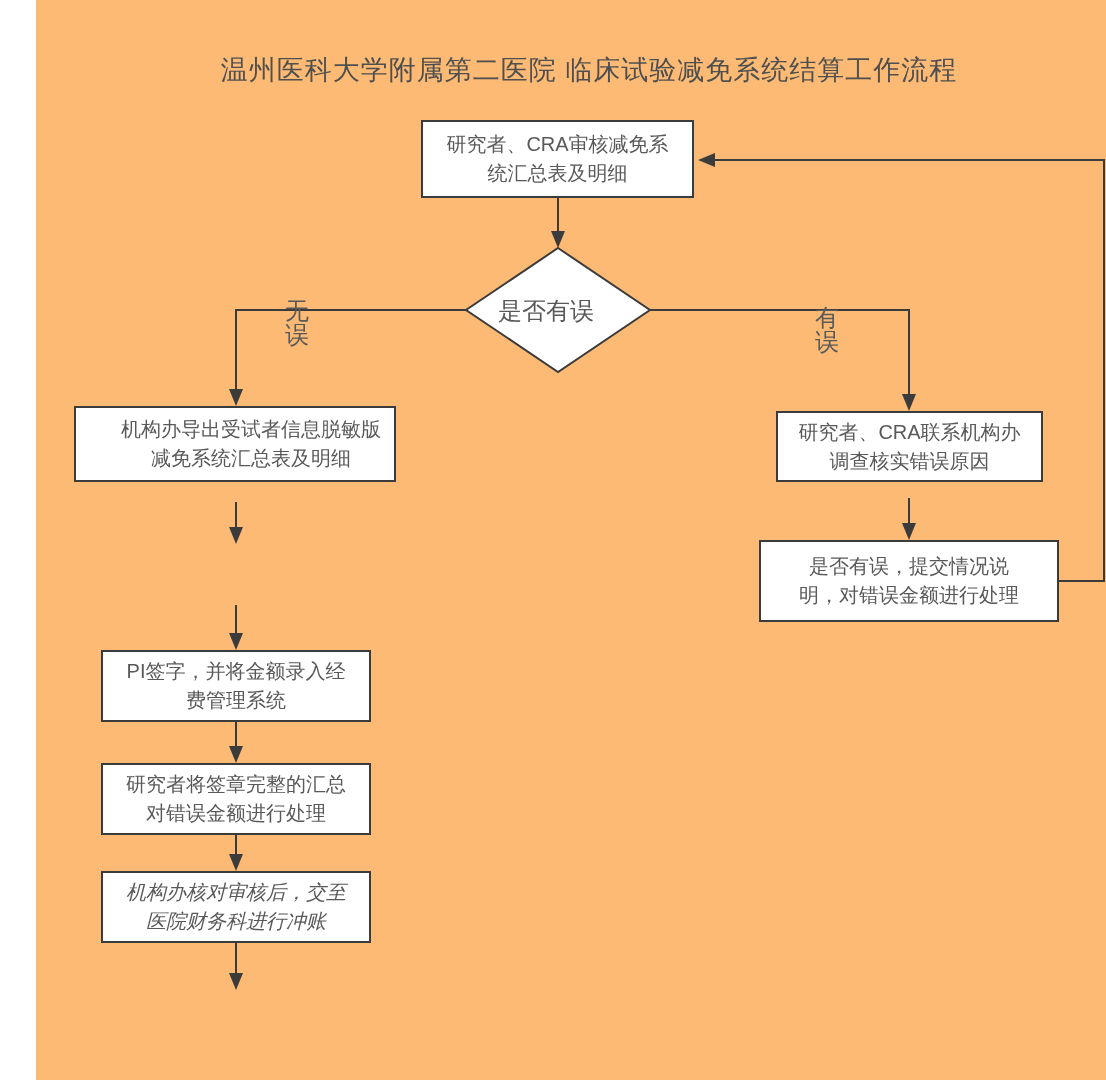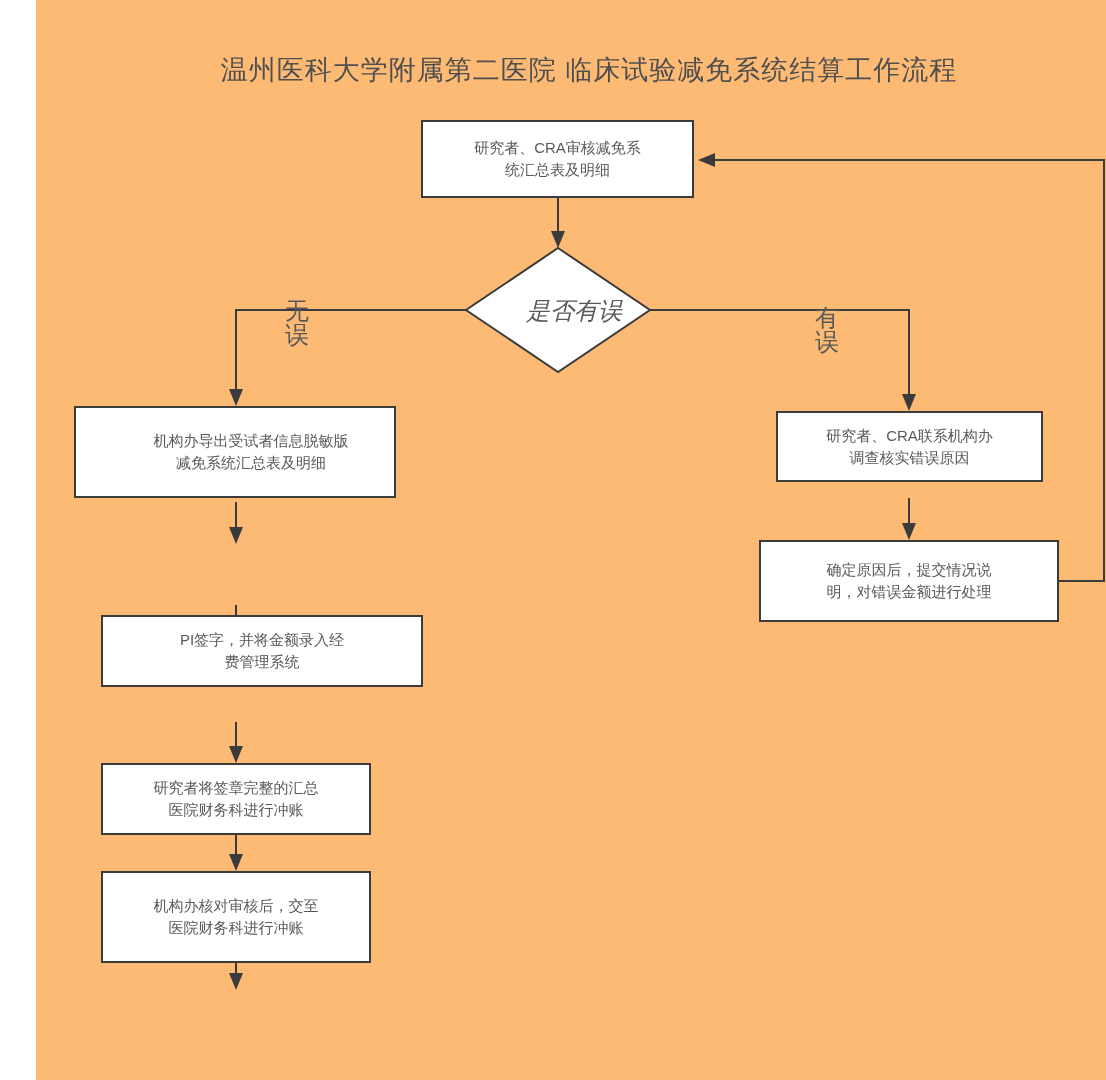--- a/index.html
+++ b/index.html
@@ -31,21 +31,21 @@
     position: absolute;
     left: 0;
     top: 0;
   }
   .node {
     position: absolute;
     box-sizing: border-box;
     border: 2px solid #3b3b3b;
     background: #ffffff;
     color: #595959;
-    font-size: 15px;
+    font-size: 20px;
     line-height: 1.45;
     display: flex;
     align-items: center;
     justify-content: center;
     text-align: center;
     white-space: pre-line;
     padding: 2px 6px;
   }
   .floating-label {
     position: absolute;
@@ -98,39 +98,39 @@
       <polygon points="866,523 880,523 873,540"></polygon>
       <polygon points="679,153 679,167 662,160"></polygon>
     </g>
 
     <polygon points="522,248 614,310 522,372 430,310" fill="#ffffff" stroke="#3b3b3b" stroke-width="2"></polygon>
   </svg>
 
   <div class="node" style="left:385px; top:120px; width:273px; height:78px;">研究者、CRA审核减免系
 统汇总表及明细</div>
 
-  <div class="floating-label" style="left:468px; top:299px; width:140px;font-style:italic;">是否有误</div>
+  <div class="floating-label" style="left:440px; top:299px; width:140px;">是否有误</div>
 
   <div class="floating-label" style="left:238px; top:299px; width:46px;">无误</div>
 
   <div class="floating-label" style="left:768px; top:306px; width:46px;">有误</div>
 
-  <div class="node" style="left:38px; top:406px; width:322px; height:92px;padding-left:38px;">机构办导出受试者信息脱敏版
+  <div class="node" style="left:38px; top:406px; width:322px; height:76px;padding-left:38px;">机构办导出受试者信息脱敏版
 减免系统汇总表及明细</div>
 
 
-  <div class="node" style="left:65px; top:615px; width:322px; height:72px;">PI签字，并将金额录入经
+  <div class="node" style="left:65px; top:650px; width:270px; height:72px;">PI签字，并将金额录入经
 费管理系统</div>
 
   <div class="node" style="left:65px; top:763px; width:270px; height:72px;">研究者将签章完整的汇总
-医院财务科进行冲账</div>
+对错误金额进行处理</div>
 
-  <div class="node" style="left:65px; top:871px; width:270px; height:92px;">机构办核对审核后，交至
+  <div class="node" style="left:65px; top:871px; width:270px; height:72px;font-style:italic;">机构办核对审核后，交至
 医院财务科进行冲账</div>
 
 
   <div class="node" style="left:740px; top:411px; width:267px; height:71px;">研究者、CRA联系机构办
 调查核实错误原因</div>
 
-  <div class="node" style="left:723px; top:540px; width:300px; height:82px;">确定原因后，提交情况说
+  <div class="node" style="left:723px; top:540px; width:300px; height:82px;">是否有误，提交情况说
 明，对错误金额进行处理</div>
 
 </div>
 
 </body></html>

